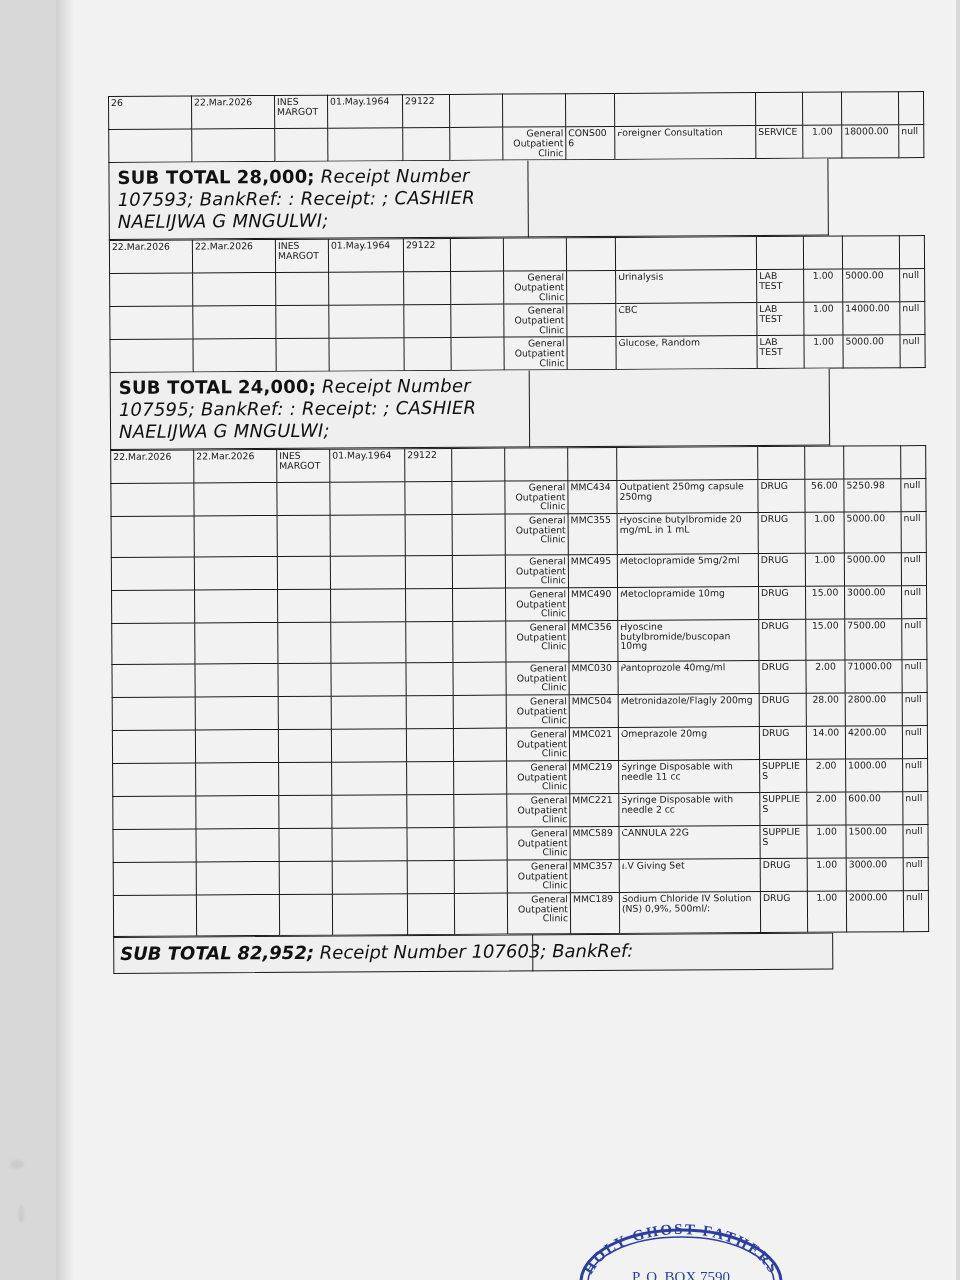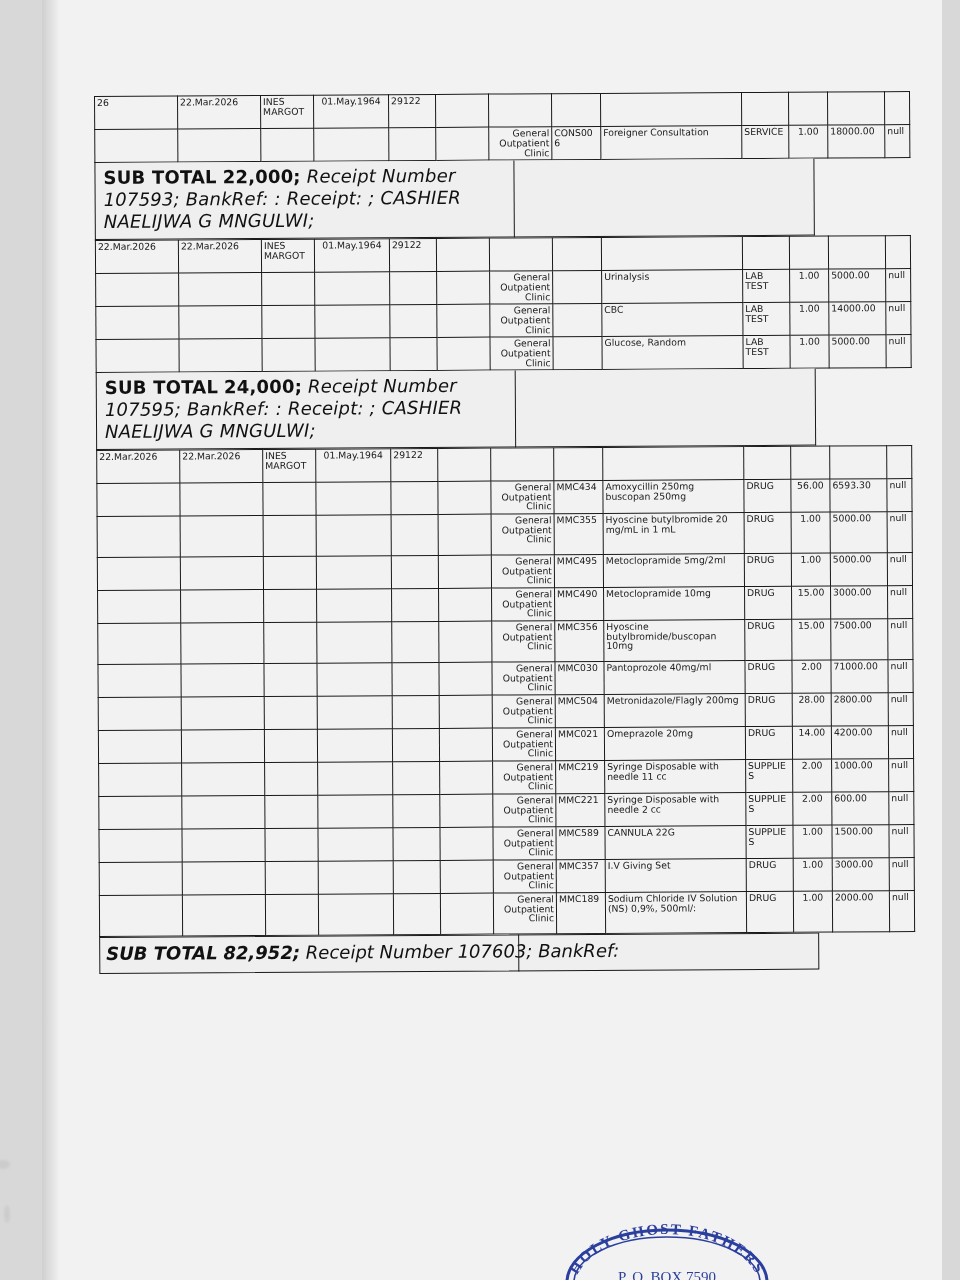--- a/index.html
+++ b/index.html
@@ -6,21 +6,21 @@
   body{
     width:960px;height:1280px;
     background:#d8d8d8;
     font-family:"DejaVu Sans", sans-serif;
     overflow:hidden;
     position:relative;
   }
   
   #paper{
     position:absolute;
-    left:42px; top:0px;
+    left:56px; top:0px;
     width:900px; height:1280px;
     background:#f2f2f2;
     box-shadow:none;
   }
   #paper:before{
     content:"";
     position:absolute;left:0;top:0;width:18px;height:100%;
     background:linear-gradient(to right,#cfcfcf,#f2f2f2);
   }
   .sheet{
@@ -44,26 +44,26 @@
     padding:1px 2px;
     vertical-align:top;
     color:#1a1a1a;
     word-wrap:break-word;
     overflow:hidden;
     background:#f2f2f2;
   }
   td.c-date1{width:78px;}
   td.c-date2{width:78px;}
   td.c-name{width:48px;}
-  td.c-dob{width:70px;text-align:center;}
+  td.c-dob{width:70px;}
   td.c-num{width:42px;}
   td.c-blank{width:48px;}
   td.c-clinic{width:58px;text-align:right;}
   td.c-code{width:44px;}
-  td.c-desc{width:136px;}
+  td.c-desc{width:136px;border-radius:12px;}
   td.c-type{width:42px;}
   td.c-qty{width:34px;text-align:center;}
   td.c-amt{width:52px;}
   td.c-null{width:20px;}
 
   tr.hdrrow td{height:30px;}
   tr.itemrow td{height:30px;}
   tr.itemrow3 td{height:38px;}
 
   .subtotal{
@@ -155,21 +155,21 @@
         <td class="c-amt">18000.00</td>
         <td class="c-null">null</td>
       </tr>
     </tbody>
       </table>
 
     <div class="sub-wrap">
       <div class="subtotal">
         <span class="line">
           <b>SUB TOTAL</b>
-          <b>22,000;</b>
+          <b>28,000;</b>
           <span>Receipt Number</span>
         </span>
         <span class="line">107593; BankRef: : Receipt: ; CASHIER</span>
         <span class="line">NAELIJWA G MNGULWI;</span>
       </div>
       <div class="rightcell"></div>
     </div>
 
     <table class="tbl">
       <tbody>
@@ -269,24 +269,24 @@
 
       <tr class="itemrow">
         <td class="c-date1"></td>
         <td class="c-date2"></td>
         <td class="c-name"></td>
         <td class="c-dob"></td>
         <td class="c-num"></td>
         <td class="c-blank"></td>
         <td class="c-clinic">General Outpatient Clinic</td>
         <td class="c-code">MMC434</td>
-        <td class="c-desc">Amoxycillin 250mg buscopan 250mg</td>
+        <td class="c-desc">Outpatient 250mg capsule 250mg</td>
         <td class="c-type">DRUG</td>
         <td class="c-qty">56.00</td>
-        <td class="c-amt">6593.30</td>
+        <td class="c-amt">5250.98</td>
         <td class="c-null">null</td>
       </tr>
       <tr class="itemrow3">
         <td class="c-date1"></td>
         <td class="c-date2"></td>
         <td class="c-name"></td>
         <td class="c-dob"></td>
         <td class="c-num"></td>
         <td class="c-blank"></td>
         <td class="c-clinic">General Outpatient Clinic</td>

